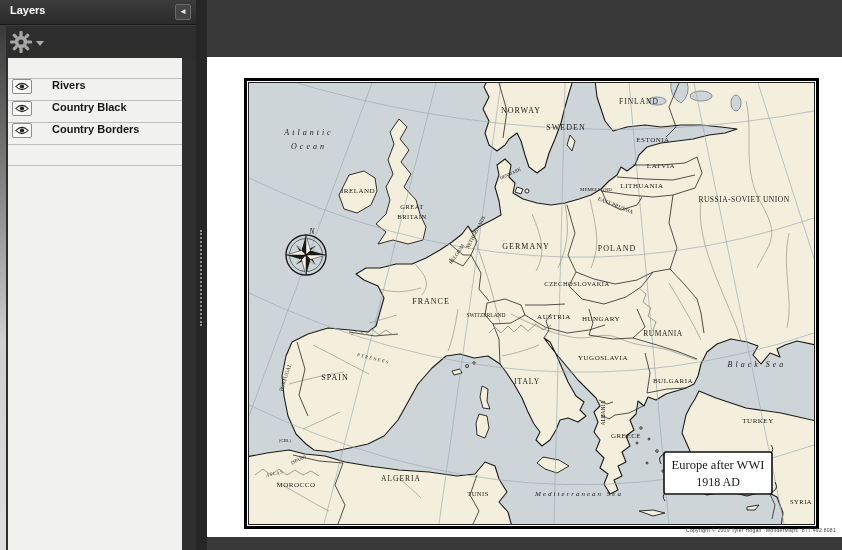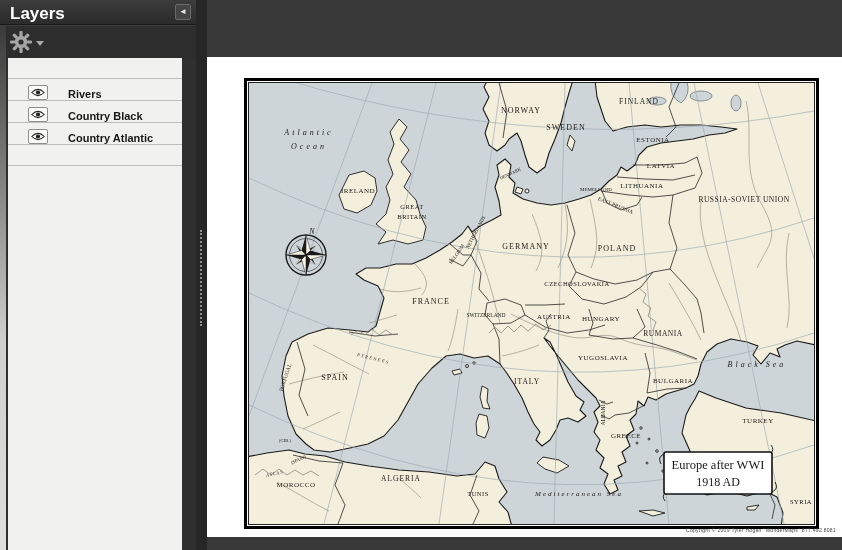--- a/index.html
+++ b/index.html
@@ -2,33 +2,33 @@
 <html><head>
 <meta charset="utf-8">
 <style>
   html,body{margin:0;padding:0;}
   body{width:842px;height:550px;overflow:hidden;background:#383838;
        font-family:"Liberation Sans",sans-serif;position:relative;}
   
   .sidebar{position:absolute;left:0;top:0;width:196px;height:550px;background:#2f2f2f;}
   .panel-header{position:absolute;left:0;top:0;right:0;height:24px;
       background:linear-gradient(#3c3c3c,#2b2b2b);border-bottom:1px solid #191919;}
-  .panel-title{position:absolute;left:10px;top:4px;color:#fff;font-size:17px;font-weight:bold;}
+  .panel-title{position:absolute;left:10px;top:4px;color:#fff;font-size:11px;font-weight:bold;}
   .collapse-btn{position:absolute;right:5px;top:4px;width:14px;height:14px;background:#454545;
       border:1px solid #6a6a6a;border-radius:2px;color:#e8e8e8;font-size:8px;line-height:13px;
       text-align:center;cursor:pointer;}
   .panel-toolbar{position:absolute;left:0;top:25px;right:0;height:33px;background:#2d2d2d;
       border-top:1px solid #3e3e3e;}
   .gear-btn{position:absolute;left:10px;top:5px;width:34px;height:24px;cursor:pointer;}
   .gear-caret{position:absolute;left:26px;top:10px;width:0;height:0;
       border-left:4px solid transparent;border-right:4px solid transparent;border-top:5px solid #a9a9a9;}
   .panel-list{position:absolute;left:8px;top:58px;width:174px;bottom:0;background:#f1f1f0;}
   .list-spacer{height:20px;border-bottom:1px solid #bdbdbd;}
-  .layer-row{height:21px;display:flex;align-items:flex-end;border-bottom:1px solid #bdbdbd;
-      padding-left:20px;cursor:pointer;}
+  .layer-row{height:21px;display:flex;align-items:flex-start;border-bottom:1px solid #bdbdbd;
+      padding-left:4px;cursor:pointer;}
   .eye-btn{width:18px;height:13px;background:#fbfbfa;border:1px solid #8e8e8e;border-radius:2px;
       display:flex;align-items:center;justify-content:center;cursor:pointer;flex:none;}
   .layer-label{margin-left:20px;font-size:11px;font-weight:bold;color:#161616;white-space:nowrap;}
   .empty-row{height:20px;border-bottom:1px solid #bdbdbd;}
   .splitter{position:absolute;left:196px;top:0;width:11px;height:550px;background:#262626;cursor:col-resize;}
   .splitter-grip{position:absolute;left:4px;top:230px;height:96px;width:0;
       border-left:2px dotted #8f8f8f;}
   .edge-strip{position:absolute;left:0;top:26px;width:6px;bottom:0;
       background:linear-gradient(#3a3a3a,#8f8f8f 35%,#cfcfcf 60%,#dedede);}
   
@@ -101,21 +101,21 @@
     <span class="layer-label">Country Black</span>
   </div>
 
   <div class="layer-row">
     <div class="eye-btn">
       <svg width="14" height="9" viewBox="0 0 18 11">
         <path d="M1,5.5 Q9,-2.5 17,5.5 Q9,13.5 1,5.5 Z" fill="none" stroke="#222" stroke-width="1.3"></path>
         <circle cx="9" cy="5.5" r="2.7" fill="#222"></circle>
       </svg>
     </div>
-    <span class="layer-label">Country Atlantic</span>
+    <span class="layer-label">Country Borders</span>
   </div>
 </div>
     <div class="empty-row"></div>
   </div>
 </div>
 <div class="edge-strip"></div>
 <div class="splitter">
   <div class="splitter-grip"></div>
 </div>
 

